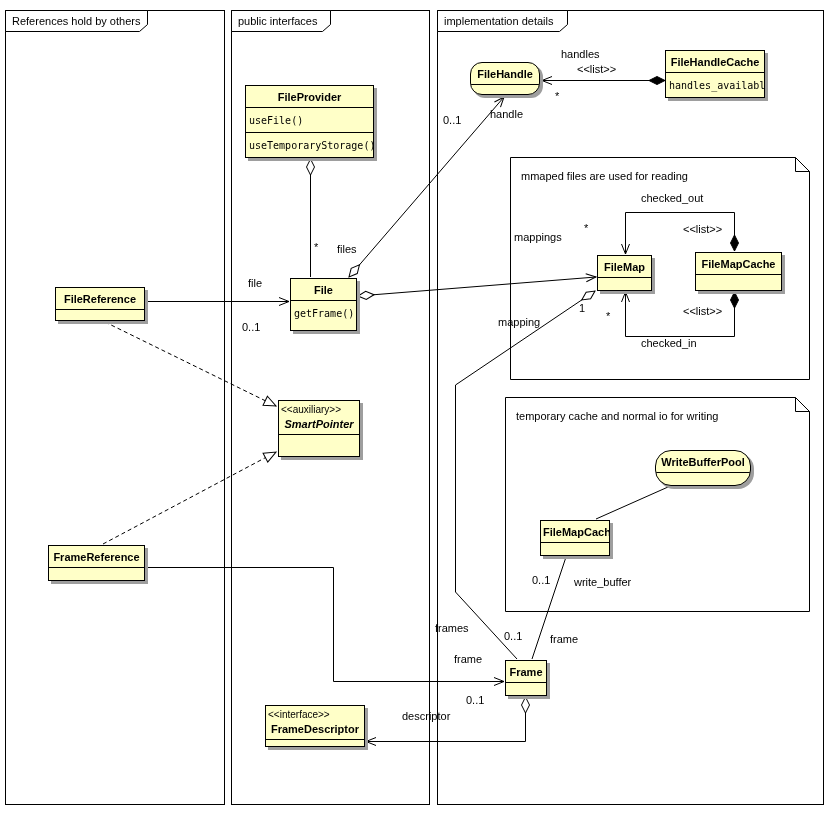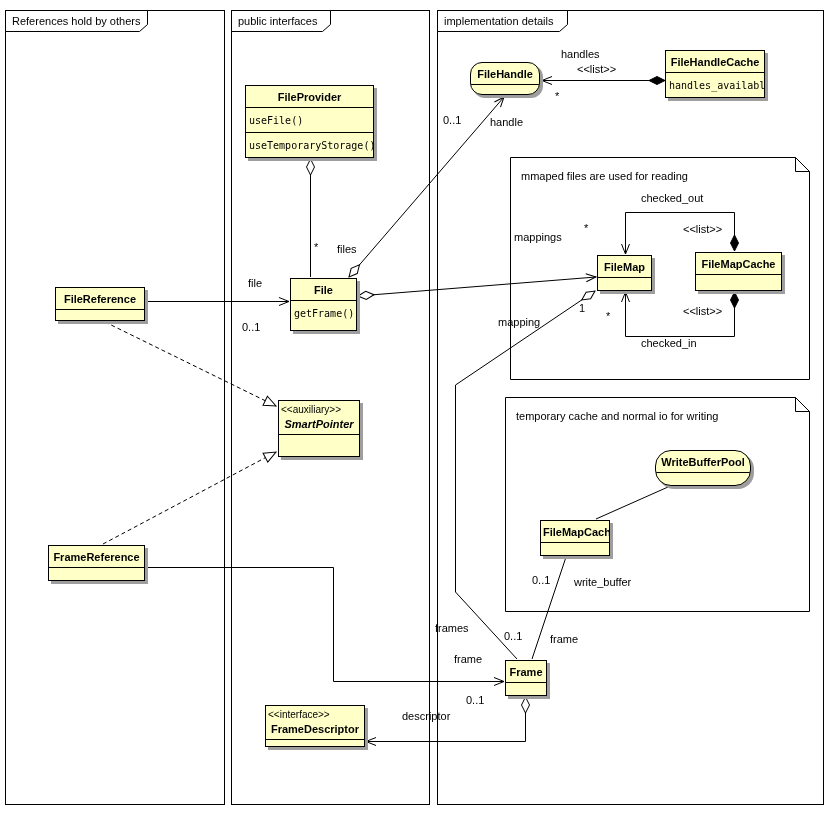--- a/index.html
+++ b/index.html
@@ -154,21 +154,21 @@
   <div class="uml-class" style="left:265px;top:705px;width:100px;height:42px;">
     <div class="cls-stereo">&lt;&lt;interface&gt;&gt;</div>
     <div class="cls-name2">FrameDescriptor</div>
     <div class="cls-empty"></div>
   </div>
 
   <div class="lbl" style="left:561px;top:48px;">handles</div>
   <div class="lbl" style="left:577px;top:63px;">&lt;&lt;list&gt;&gt;</div>
   <div class="lbl" style="left:555px;top:90px;">*</div>
   <div class="lbl" style="left:443px;top:114px;">0..1</div>
-  <div class="lbl" style="left:490px;top:116px;text-align:right;">handle</div>
+  <div class="lbl" style="left:490px;top:108px;text-align:right;">handle</div>
   <div class="lbl" style="left:314px;top:241px;">*</div>
   <div class="lbl" style="left:337px;top:243px;">files</div>
   <div class="lbl" style="left:248px;top:277px;">file</div>
   <div class="lbl" style="left:242px;top:321px;">0..1</div>
   <div class="lbl" style="left:514px;top:231px;">mappings</div>
   <div class="lbl" style="left:641px;top:192px;">checked_out</div>
   <div class="lbl" style="left:683px;top:223px;">&lt;&lt;list&gt;&gt;</div>
   <div class="lbl" style="left:584px;top:222px;">*</div>
   <div class="lbl" style="left:579px;top:302px;">1</div>
   <div class="lbl" style="left:606px;top:310px;">*</div>

